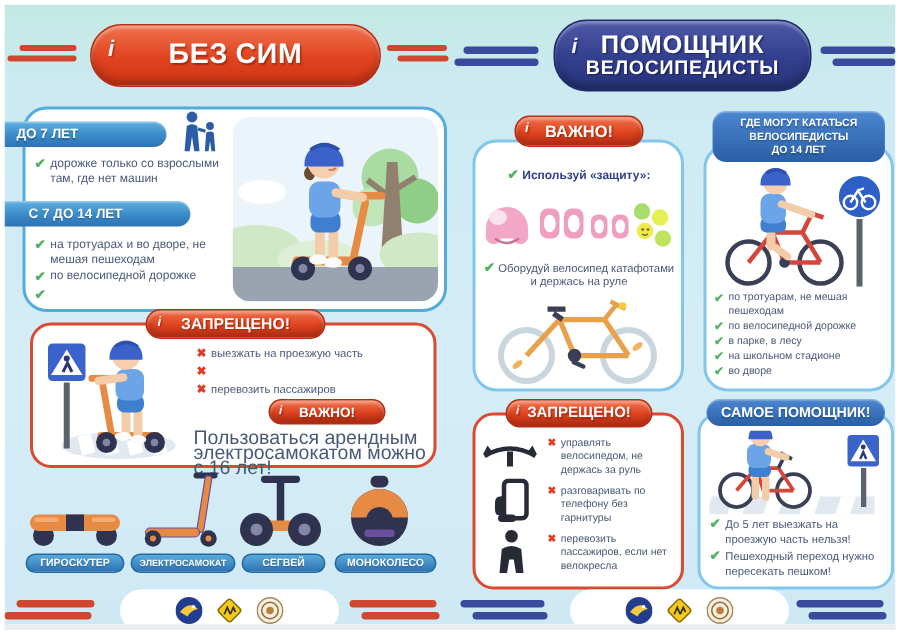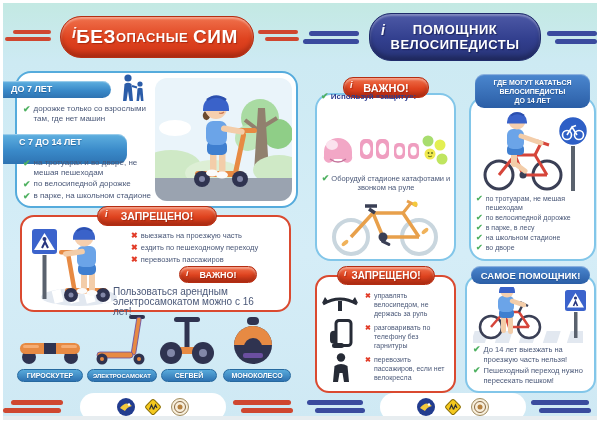--- a/index.html
+++ b/index.html
@@ -49,54 +49,52 @@
   <div>
 
     <div class="dash red" style="left:10px;top:27px;width:38px;height:4px"></div>
     <div class="dash red" style="left:2px;top:34px;width:46px;height:4px"></div>
     <div class="dash red" style="left:255px;top:27px;width:40px;height:4px"></div>
     <div class="dash red" style="left:262px;top:34px;width:34px;height:4px"></div>
 
     <div class="banner-red" style="left:57px;top:13px;width:194px;height:42px;border-radius:21px">
       <span class="info-i" style="position:absolute;left:11px;top:7px;font-size:15px">i</span>
       <span style="font-size:19px;letter-spacing:.5px">БЕЗ</span>
-        <span style="font-size:13px;letter-spacing:.5px">ОПАСНЫЕ</span>
         <span style="font-size:19px;letter-spacing:.5px;margin-left:5px">СИМ</span>
     </div>
 
     <div class="panel b-blue" style="left:12px;top:68px;width:283px;height:137px"></div>
 
     <div class="pill-blue" style="left:0;top:78px;width:108px;height:17px;border-radius:0 9px 9px 0;font-size:9px;line-height:17px;padding-left:8px"><span>ДО 7 ЛЕТ</span></div>
 
     <svg class="abs" style="left:116px;top:71px" width="28" height="27" viewBox="0 0 28 27">
       <circle cx="9" cy="4" r="3.6" fill="#2b5ca8"></circle>
       <path d="M4 27 L5.5 10 Q9 7.5 12.5 10 L14 27 L10.5 27 L9 17 L7.5 27 Z" fill="#2b5ca8"></path>
       <circle cx="21" cy="10" r="2.6" fill="#2b5ca8"></circle>
       <path d="M17.5 27 L18.5 14.5 Q21 12.8 23.5 14.5 L24.5 27 L22 27 L21 20 L20 27 Z" fill="#2b5ca8"></path>
       <path d="M13 12 L18 13.5" stroke="#2b5ca8" stroke-width="2"></path>
     </svg>
 
     <div class="chk" style="left:20px;top:101px;width:132px">
       <span class="ck">✔</span>
       <span>дорожке только со взрослыми там, где нет машин</span>
     </div>
 
-    <div class="pill-blue" style="left:0;top:131px;width:124px;height:30px;border-radius:0 9px 9px 0;font-size:9px;line-height:17px;padding-left:16px"><span>С 7 ДО 14 ЛЕТ</span></div>
+    <div class="pill-blue" style="left:0;top:131px;width:124px;height:17px;border-radius:0 9px 9px 0;font-size:9px;line-height:17px;padding-left:16px"><span>С 7 ДО 14 ЛЕТ</span></div>
 
     <div class="chk" style="left:20px;top:155px;width:136px">
       <span class="ck">✔</span>
       <span>на тротуарах и во дворе, не мешая пешеходам</span>
     </div>
     <div class="chk" style="left:20px;top:176px;width:136px">
       <span class="ck">✔</span>
       <span>по велосипедной дорожке</span>
     </div>
     <div class="chk" style="left:20px;top:188px;width:140px">
       <span class="ck">✔</span>
-      <span>в парке, на школьном стадионе</span>
     </div>
 
     <div class="scene" style="left:152px;top:75px;width:137px;height:123px;border-radius:12px">
       <svg width="137" height="123" viewBox="0 0 137 123">
         <rect width="137" height="123" fill="#eaf4fa"></rect>
         <ellipse cx="20" cy="50" rx="16" ry="8" fill="#ffffff"></ellipse>
         <circle cx="105" cy="40" r="19" fill="#a9dba2"></circle>
         <circle cx="123" cy="56" r="15" fill="#8fce87"></circle>
         <circle cx="93" cy="60" r="13" fill="#bfe5b8"></circle>
         <path d="M99 94 L103 30 L110 30 L114 94 Z" fill="#91806e"></path>
@@ -178,32 +176,31 @@
         </g>
       </svg>
     </div>
 
     <div class="chk" style="left:128px;top:228px;width:156px;font-size:7.5px">
       <span class="cx">✖</span>
       <span>выезжать на проезжую часть</span>
     </div>
     <div class="chk" style="left:128px;top:240px;width:156px;font-size:7.5px">
       <span class="cx">✖</span>
-      <span>ездить по пешеходному переходу</span>
     </div>
     <div class="chk" style="left:128px;top:252px;width:156px;font-size:7.5px">
       <span class="cx">✖</span>
       <span>перевозить пассажиров</span>
     </div>
 
     <div class="banner-red" style="left:176px;top:263px;width:78px;height:17px;border-radius:9px;font-size:9px">
       <span class="info-i" style="position:absolute;left:6px;top:2px;font-size:8px">i</span>
       <span>ВАЖНО!</span>
     </div>
-    <div class="abs" style="left:110px;top:284px;width:158px;font-size:10px;line-height:10px;color:#4a5878">Пользоваться арендным электросамокатом можно с 16 лет!</div>
+    <div class="abs" style="left:126px;top:284px;width:158px;font-size:13px;line-height:10px;color:#4a5878">Пользоваться арендным электросамокатом можно с 16 лет!</div>
 
     <svg class="abs" style="left:16px;top:332px" width="62" height="30" viewBox="0 0 62 30">
       <circle cx="10" cy="22" r="7" fill="#2f3350"></circle>
         <circle cx="52" cy="22" r="7" fill="#2f3350"></circle>
       <rect x="1" y="8" width="60" height="11" rx="5.5" fill="#e78a43"></rect>
       <rect x="25" y="8" width="12" height="11" fill="#2f3350"></rect>
       <rect x="4" y="10" width="16" height="3" rx="1.5" fill="#f5ad74"></rect>
         <rect x="42" y="10" width="16" height="3" rx="1.5" fill="#f5ad74"></rect>
     </svg>
     <svg class="abs" style="left:90px;top:310px" width="54" height="52" viewBox="0 0 54 52">
@@ -268,30 +265,30 @@
 
   <div>
 
     <div class="dash blue" style="left:306px;top:28px;width:50px;height:5px"></div>
     <div class="dash blue" style="left:300px;top:36px;width:56px;height:5px"></div>
     <div class="dash blue" style="left:544px;top:28px;width:50px;height:5px"></div>
     <div class="dash blue" style="left:552px;top:36px;width:42px;height:5px"></div>
 
     <div class="banner-navy" style="left:366px;top:10px;width:172px;height:48px;border-radius:22px">
       <span class="info-i" style="position:absolute;left:11px;top:8px;font-size:14px">i</span>
-      <span style="font-size:13px;line-height:15px;letter-spacing:.5px">ПОМОЩНИК</span>
+      <span style="font-size:17px;line-height:15px;letter-spacing:.5px">ПОМОЩНИК</span>
       <span style="font-size:13px;line-height:15px;letter-spacing:.5px">ВЕЛОСИПЕДИСТЫ</span>
     </div>
 
     <div class="panel b-lblue" style="left:312px;top:90px;width:141px;height:168px"></div>
     <div class="banner-red" style="left:340px;top:74px;width:86px;height:21px;border-radius:10px;font-size:11px">
       <span class="info-i" style="position:absolute;left:6px;top:2px;font-size:9px">i</span>
       <span>ВАЖНО!</span>
     </div>
-    <div class="abs" style="left:318px;top:88px;width:130px;">
+    <div class="abs" style="left:318px;top:108px;width:130px;text-align:center">
       <div style="font-size:8px;line-height:10px;color:#2d3c8f;font-weight:bold"><span class="ck">✔</span> <span>Используй «защиту»:</span></div>
     </div>
     <svg class="abs" style="left:317px;top:128px" width="132" height="38" viewBox="0 0 132 38">
       <path d="M4 21 a14 14 0 0 1 28 0 l0 4 a5 5 0 0 1 -10 3 l-8 0 a5 5 0 0 1 -10 -3 Z" fill="#f2a7c6"></path>
       <ellipse cx="12" cy="14" rx="6" ry="5" fill="#fbe3ee"></ellipse>
       <path d="M10 28 q8 6 16 0" stroke="#c4739b" stroke-width="1.5" fill="none"></path>
       <rect x="40" y="8" width="13" height="20" rx="5" fill="#ef9ec0"></rect>
         <ellipse cx="46.5" cy="18" rx="4" ry="6" fill="#ffffff"></ellipse>
       <rect x="56" y="8" width="13" height="20" rx="5" fill="#ef9ec0"></rect>
         <ellipse cx="62.5" cy="18" rx="4" ry="6" fill="#ffffff"></ellipse>
@@ -301,21 +298,21 @@
         <ellipse cx="93.5" cy="20" rx="3.2" ry="4.6" fill="#ffffff"></ellipse>
       <circle cx="108" cy="10" r="5.5" fill="#a8dd6e"></circle>
         <circle cx="120" cy="14" r="5.5" fill="#e3ef52"></circle>
       <circle cx="110" cy="23" r="5.5" fill="#f0e94e"></circle>
         <circle cx="122" cy="28" r="5.5" fill="#bfe55f"></circle>
       <circle cx="108.5" cy="22" r=".9" fill="#5a6a1f"></circle>
         <circle cx="112" cy="22" r=".9" fill="#5a6a1f"></circle>
       <path d="M108 25 q2 1.6 4 0" stroke="#5a6a1f" stroke-width=".9" fill="none"></path>
     </svg>
     <div class="abs" style="left:318px;top:170px;width:130px;text-align:center;font-size:7.5px;line-height:9px;color:#4a5878">
-      <span class="ck">✔</span> <span>Оборудуй стадионе катафотами и звонком на руле</span>
+      <span class="ck">✔</span> <span>Оборудуй велосипед катафотами и держась на руле</span>
     </div>
     <svg class="abs" style="left:322px;top:194px" width="122" height="60" viewBox="0 0 122 60">
       <circle cx="26" cy="40" r="17" fill="#ffffff" stroke="#c9d6de" stroke-width="4"></circle>
       <circle cx="94" cy="40" r="17" fill="#ffffff" stroke="#c9d6de" stroke-width="4"></circle>
       <ellipse cx="20" cy="46" rx="4" ry="2" fill="#f0b25a" transform="rotate(-40 20 46)"></ellipse>
       <ellipse cx="100" cy="34" rx="4" ry="2" fill="#f0b25a" transform="rotate(-40 100 34)"></ellipse>
       <path d="M26 40 L48 16 L78 16 L94 40 M48 16 L58 40 L94 40" stroke="#e8a04b" stroke-width="3.5" fill="none"></path>
       <path d="M44 12 L50 16 M40 9 L52 9" stroke="#3a3f55" stroke-width="3.5"></path>
       <path d="M78 16 L86 6 M82 4 L92 9" stroke="#e8a04b" stroke-width="3"></path>
       <circle cx="90" cy="7" r="2.5" fill="#f3c93d"></circle>
@@ -448,21 +445,21 @@
           <rect x="30" y="22" width="15" height="9" rx="4" fill="#3f7fd0"></rect>
           <rect x="29" y="9" width="16" height="16" rx="5" fill="#6ba4e8"></rect>
           <path d="M43 14 L55 18" stroke="#f3cda9" stroke-width="4.5" stroke-linecap="round"></path>
           <circle cx="38" cy="3.5" r="7" fill="#f6cfae"></circle>
           <path d="M30 4.5 a8 8 0 0 1 16 0 l0 1.4 L30 5.9 Z" fill="#3a62c9"></path>
         </g>
       </svg>
     </div>
     <div class="chk" style="left:470px;top:342px;width:116px;font-size:7.5px;line-height:9.5px">
       <span class="ck" style="font-size:9px;line-height:9.5px">✔</span>
-      <span>До 14 лет выезжать на проезжую часть нельзя!</span>
+      <span>До 5 лет выезжать на проезжую часть нельзя!</span>
     </div>
     <div class="chk" style="left:470px;top:363px;width:116px;font-size:7.5px;line-height:9.5px">
       <span class="ck" style="font-size:9px;line-height:9.5px">✔</span>
       <span>Пешеходный переход нужно пересекать пешком!</span>
     </div>
 
     <div class="dash blue" style="left:304px;top:397px;width:56px;height:5px"></div>
     <div class="dash blue" style="left:312px;top:405px;width:50px;height:5px"></div>
     <div class="footer-pill" style="left:377px;top:390px;width:146px;height:28px">
       <svg width="18" height="18" viewBox="0 0 18 18">

